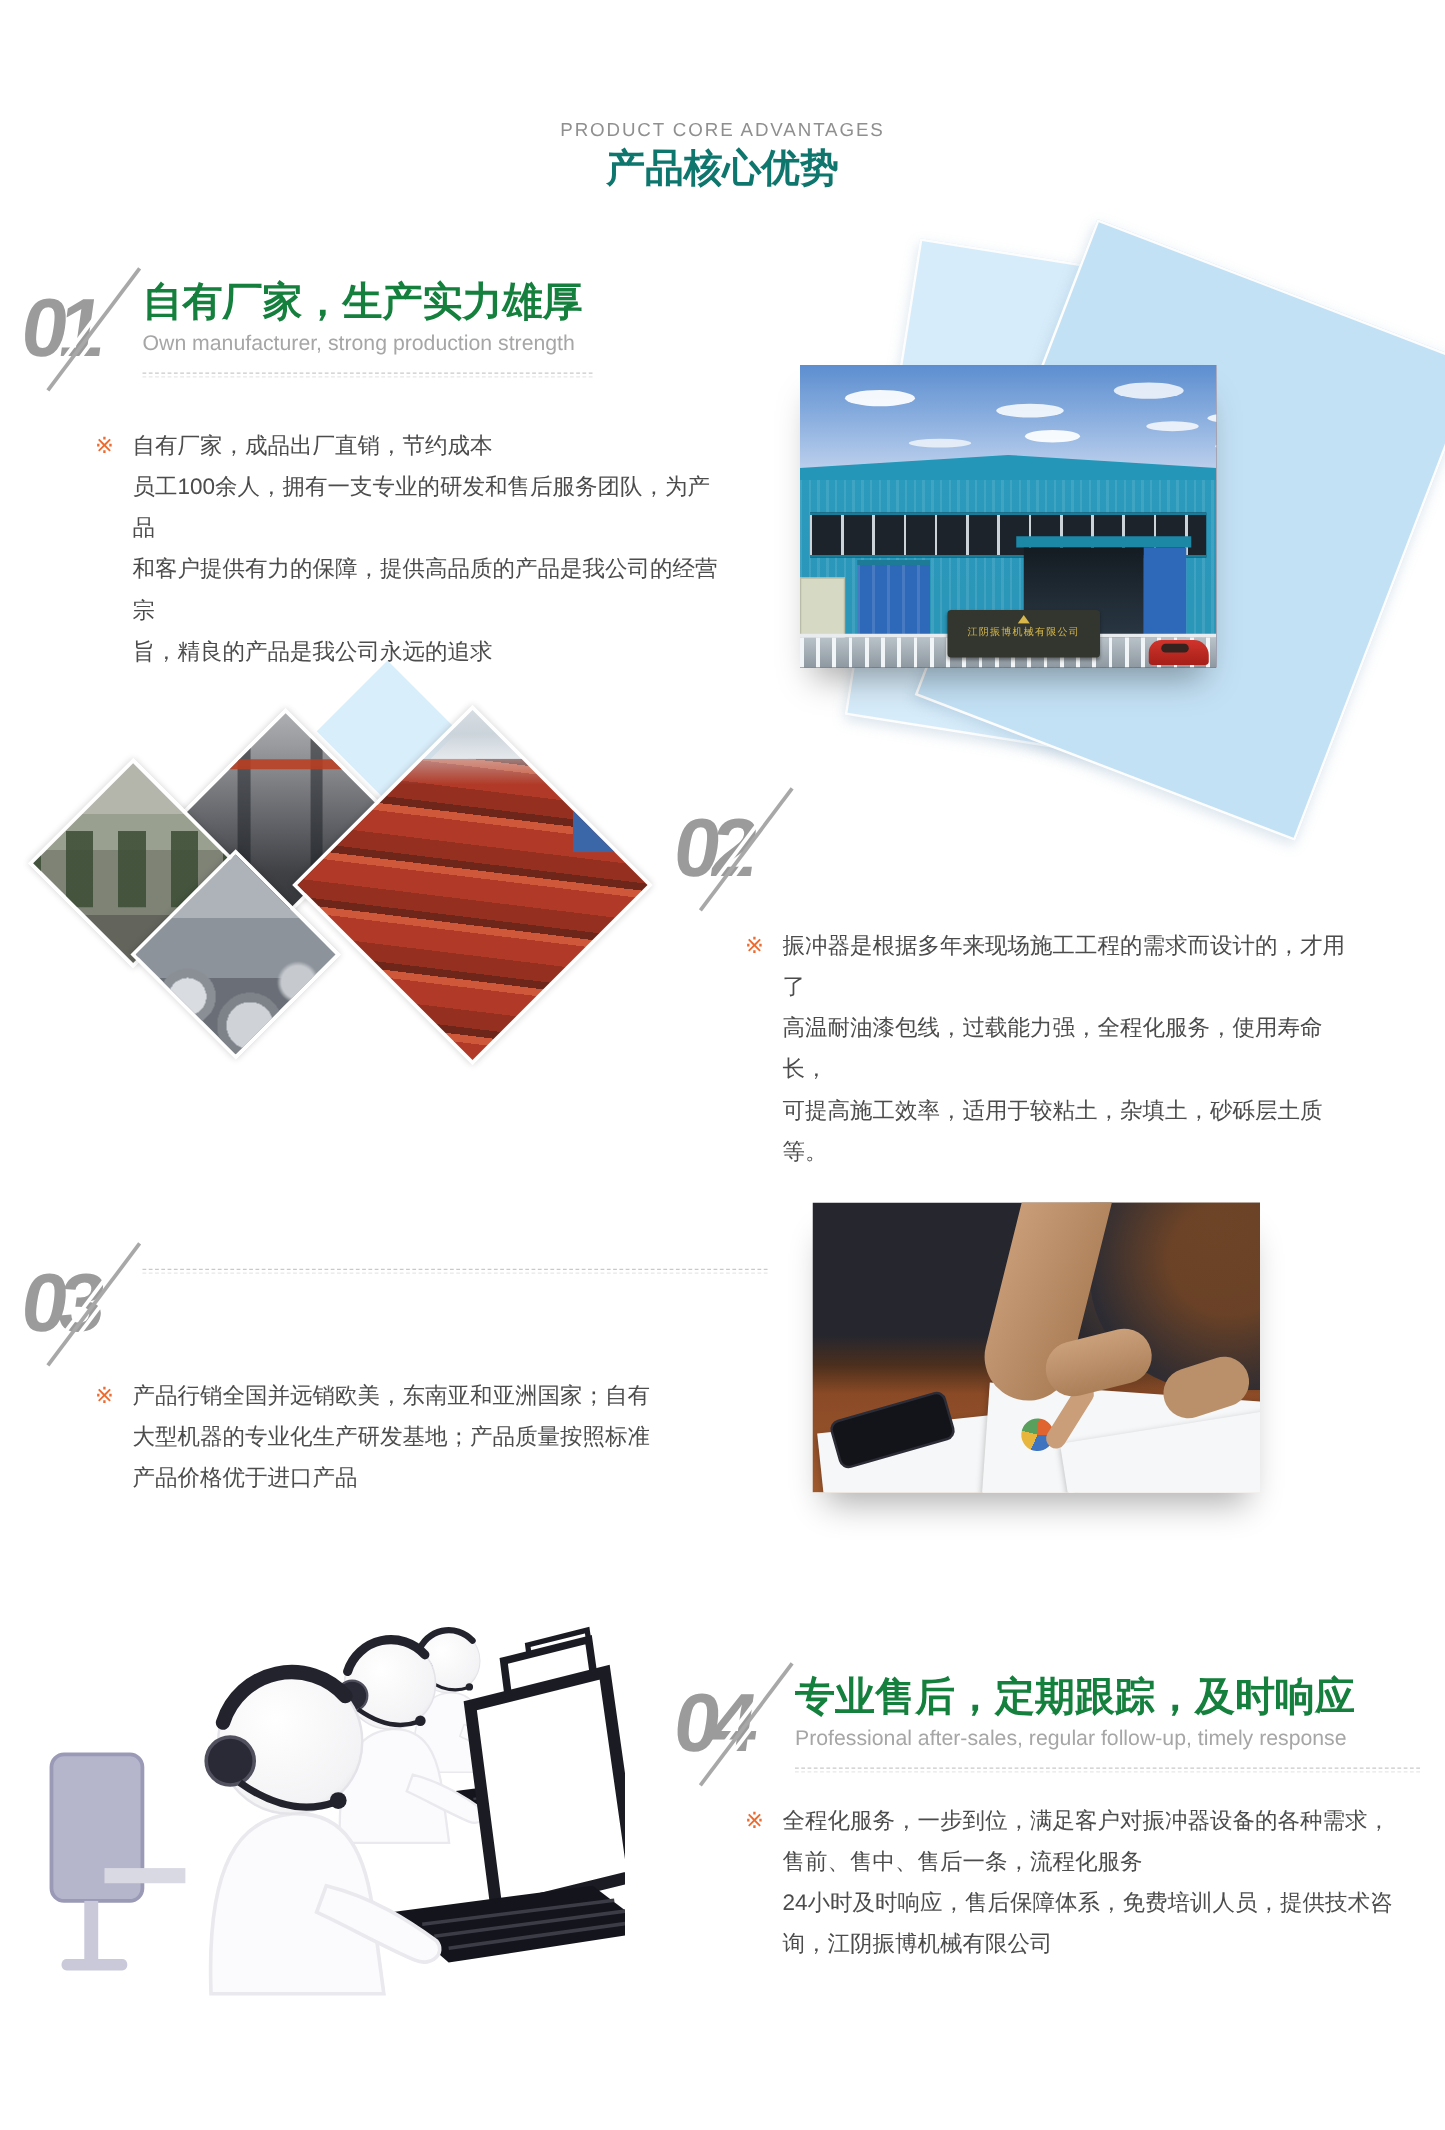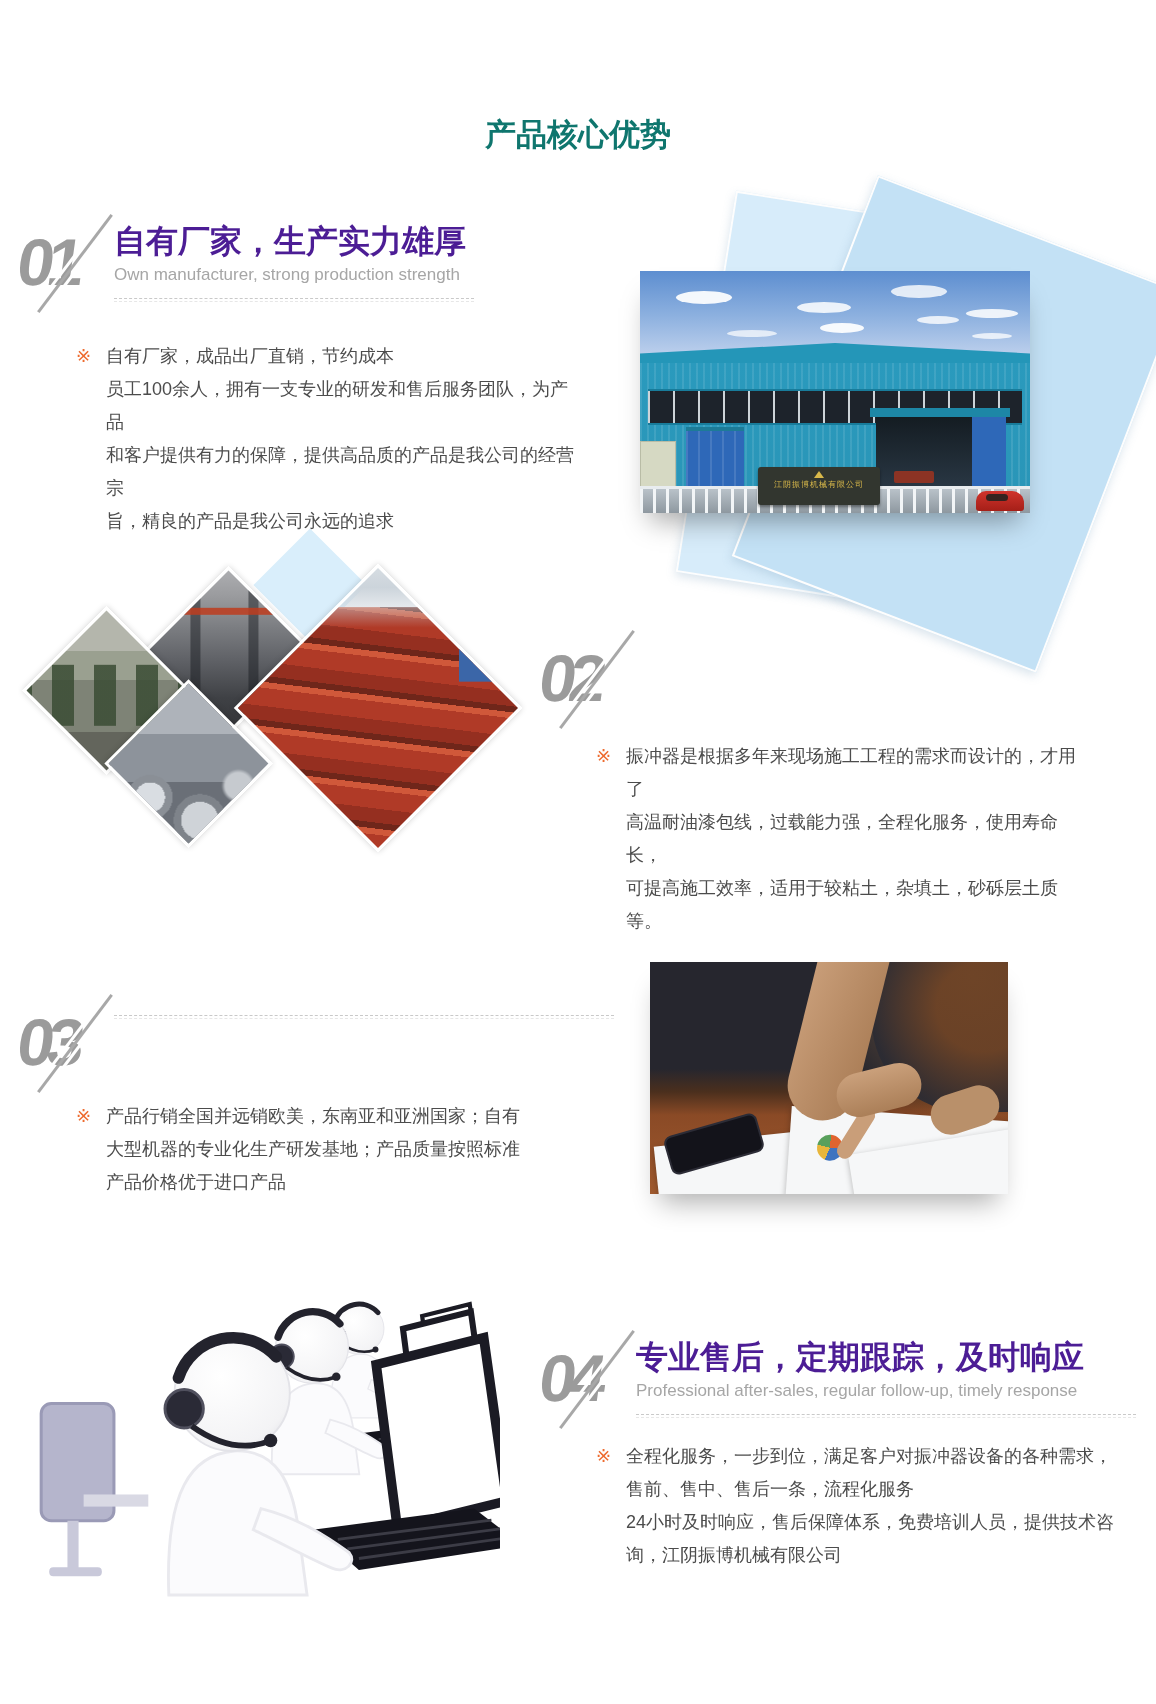--- a/index.html
+++ b/index.html
@@ -15,35 +15,35 @@
     font-size:31px;font-weight:700;color:#0f766e;margin:0;}
 
   
   .sec-head{position:absolute;display:flex;align-items:flex-start;}
   .num-wrap{position:relative;width:86px;height:84px;flex:none;}
   .num{font-size:66px;font-weight:700;color:#9b9b9b;letter-spacing:-7px;
        line-height:80px;transform:skewX(-8deg);display:block;}
   .num-slash{position:absolute;left:-4px;top:40px;width:122px;height:3px;background:#a8a8a8;
        box-shadow:0 -5px 0 #fff,0 5px 0 #fff;transform:rotate(-53deg);}
   .sec-titles{padding-left:10px;}
-  .sec-title{margin:0;font-size:32px;font-weight:700;color:#4c1d95;line-height:1.2;white-space:nowrap;}
+  .sec-title{margin:0;font-size:32px;font-weight:700;color:#15803d;line-height:1.2;white-space:nowrap;}
   .sec-sub{margin-top:5px;font-size:17px;color:#a6a6a6;white-space:nowrap;}
   .dotted{margin-top:13px;border-top:1px dashed #c9c9c9;height:2px;border-bottom:1px dashed #e7e7e7;}
 
   
   .sec-body{position:absolute;font-size:18px;line-height:33px;color:#4c4c4c;}
   .sec-body .mark{position:absolute;left:0;top:0;color:#ed6b2f;font-size:18px;}
   .sec-body p{margin:0;padding-left:30px;white-space:pre-line;}
 
   
   .factory{position:absolute;left:586px;top:198px;width:570px;height:400px;}
   .sheet{position:absolute;border:2px solid #fdfdfd;box-shadow:0 4px 10px rgba(110,150,185,.25);}
   .sheet.s1{left:118px;top:14px;width:300px;height:382px;transform:rotate(9deg);background:#d7ecfa;}
   .sheet.s2{left:208px;top:22px;width:322px;height:404px;transform:rotate(21deg);background:#c3e1f5;}
-  .photo{position:absolute;left:54px;top:73px;width:390px;height:242px;overflow:hidden;
+  .photo{position:absolute;left:54px;top:94px;width:333px;height:242px;overflow:hidden;
          box-shadow:0 18px 26px -10px rgba(0,0,0,.35);background:#7f1d1d;}
   .sky{position:absolute;left:0;top:0;right:0;height:92px;
        background:linear-gradient(180deg,#5d8ed0 0%,#8cb0df 48%,#c6d6ef 100%);}
   .cloud{position:absolute;background:rgba(255,255,255,.92);border-radius:50%;}
   .c1{left:36px;top:20px;width:56px;height:13px;
       box-shadow:120px 10px 0 -1px rgba(255,255,255,.85),215px -6px 0 0 rgba(255,255,255,.8),
                  288px 16px 0 -2px rgba(255,255,255,.85),48px 36px 0 -3px rgba(255,255,255,.7);}
   .c2{left:180px;top:52px;width:44px;height:10px;
       box-shadow:96px -8px 0 -1px rgba(255,255,255,.8),150px 8px 0 -2px rgba(255,255,255,.75);}
   .building{position:absolute;left:0;top:92px;right:0;bottom:0;
@@ -138,20 +138,21 @@
       background:#b9906a;border-radius:20px;}
 
   
   .service{position:absolute;left:25px;top:1195px;width:475px;height:415px;}
 </style>
 </head>
 <body>
 
 <div class="page">
 
+  <div class="kicker">PRODUCT CORE ADVANTAGES</div>
   <h1 class="main-title">产品核心优势</h1>
 
   <div class="sec-head" style="left:18px;top:222px;">
     <div class="num-wrap">
       <span class="num">01</span>
       <i class="num-slash"></i>
     </div>
     <div class="sec-titles">
       <h2 class="sec-title">自有厂家，生产实力雄厚</h2>
       <div class="sec-sub">Own manufacturer, strong production strength</div>

